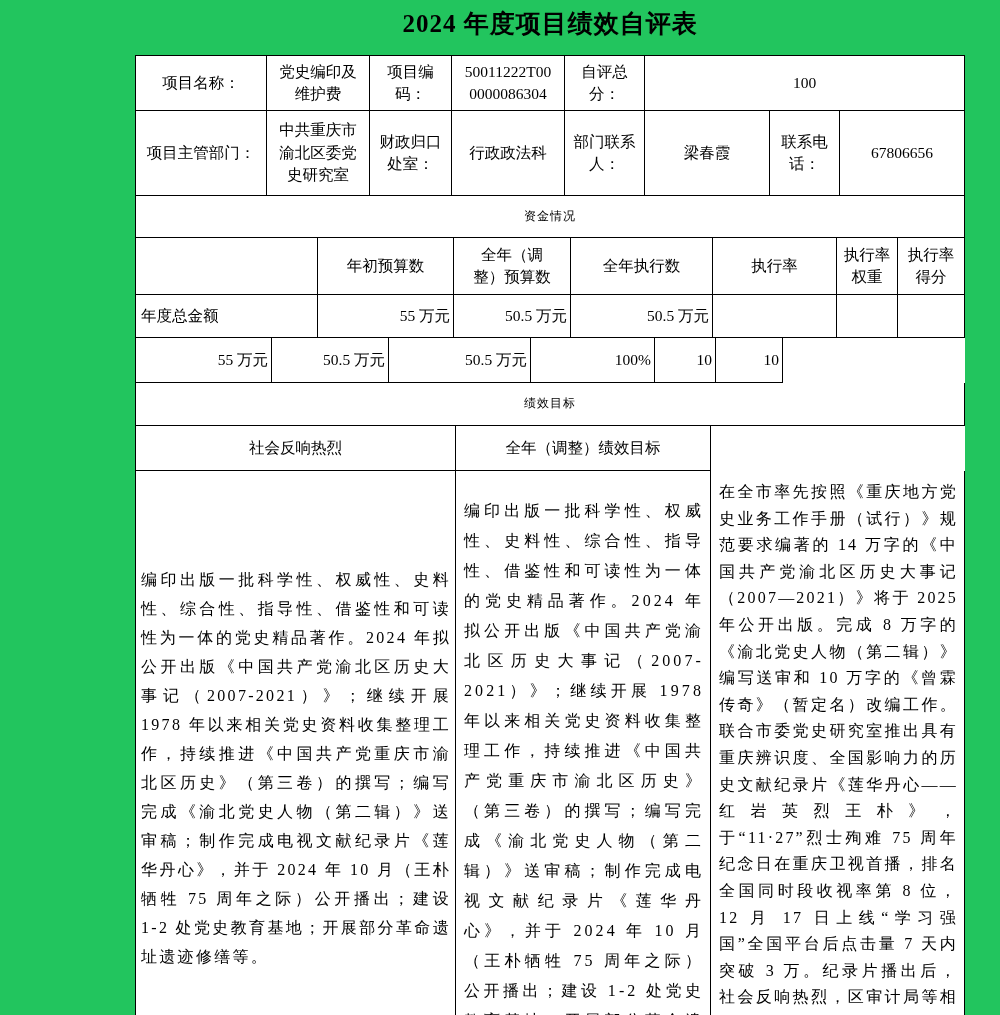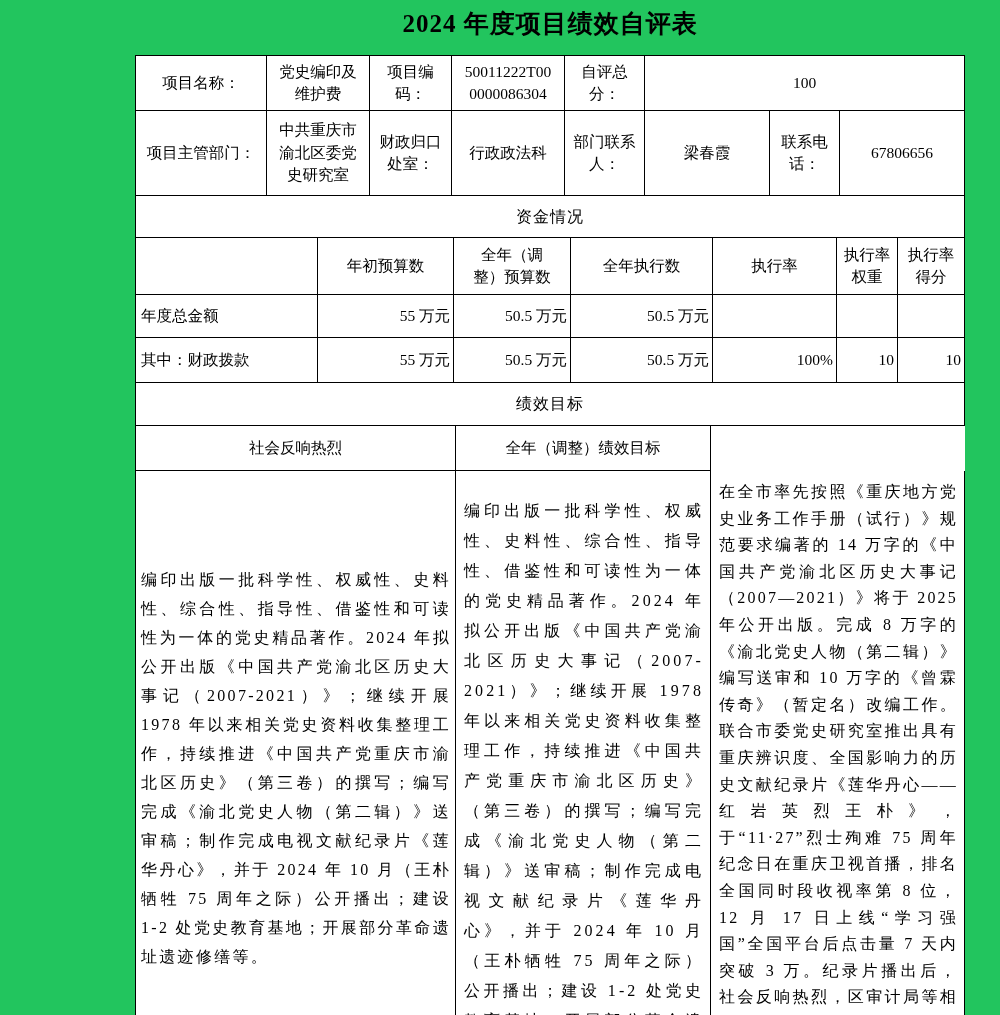--- a/index.html
+++ b/index.html
@@ -44,21 +44,21 @@
     justify-content: center;
     text-align: center;
     font-size: 15.5px;
     line-height: 1.45;
     white-space: pre-line;
     padding: 2px 3px;
     overflow: hidden;
   }
   .cell.left  { justify-content: flex-start; text-align: center;  padding-left: 5px; }
   .cell.right { justify-content: flex-end;   text-align: right; }
-  .sec-cell { font-size: 16px; letter-spacing: 1px; }
+  .sec-cell { font-size: 12px; letter-spacing: 1px; }
   
   .r-info1   { height: 55px; }
   .r-info2   { height: 85px; }
   .r-sec1    { height: 42px; }
   .r-fhead   { height: 57px; }
   .r-frow1   { height: 43px; }
   .r-frow2   { height: 45px; }
   .r-sec2    { height: 43px; }
   .r-ghead   { height: 45px; }
   .r-gbody   { height: 645px; }
@@ -143,21 +143,20 @@
       <div class="cell w-f1 left">年度总金额</div>
       <div class="cell w-f2 right">55 万元</div>
       <div class="cell w-f3 right">50.5 万元</div>
       <div class="cell w-f4 right">50.5 万元</div>
       <div class="cell w-f5 right"></div>
       <div class="cell w-f6 right"></div>
       <div class="cell w-f7 right"></div>
     </div>
 
     <div class="row r-frow2">
-      <div class="cell w-f1 left">其中：财政拨款</div>
       <div class="cell w-f2 right">55 万元</div>
       <div class="cell w-f3 right">50.5 万元</div>
       <div class="cell w-f4 right">50.5 万元</div>
       <div class="cell w-f5 right">100%</div>
       <div class="cell w-f6 right">10</div>
       <div class="cell w-f7 right">10</div>
     </div>
 
     <div class="row r-sec2">
       <div class="cell w-full sec-cell">绩效目标</div>

